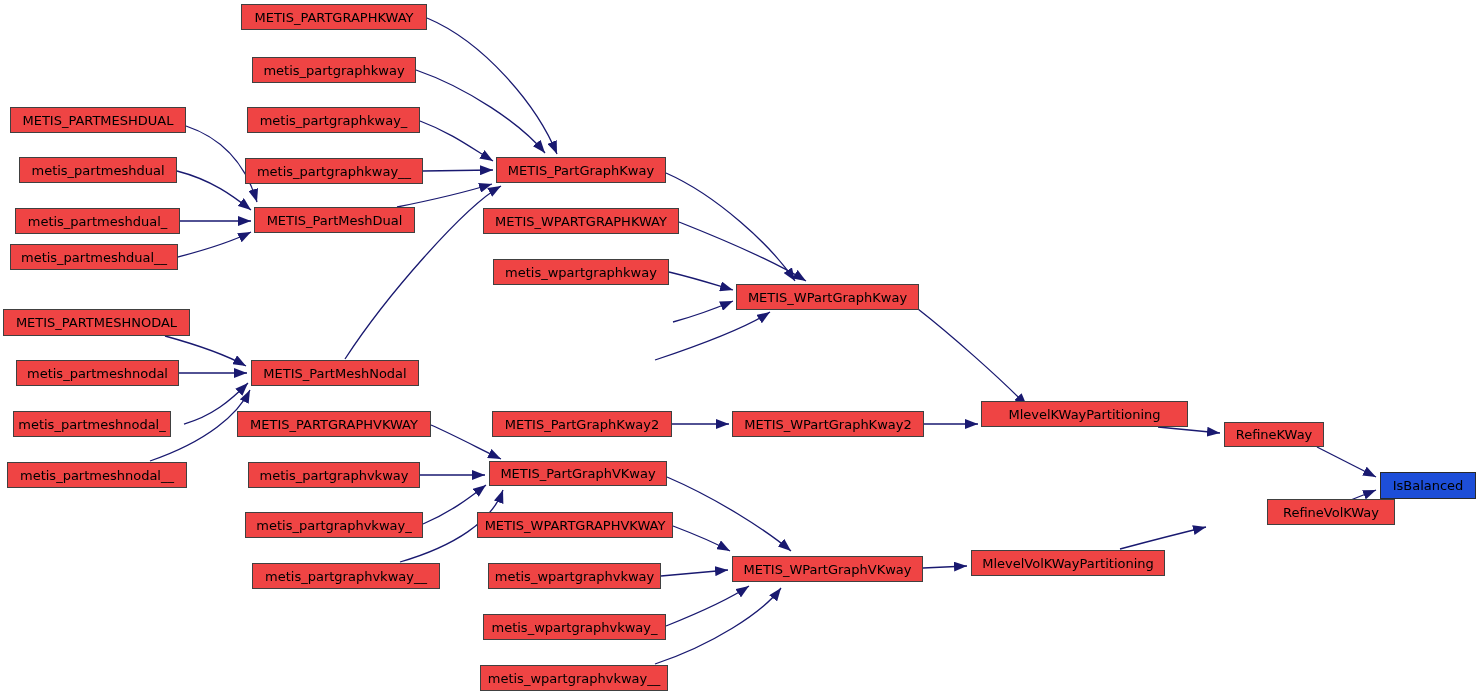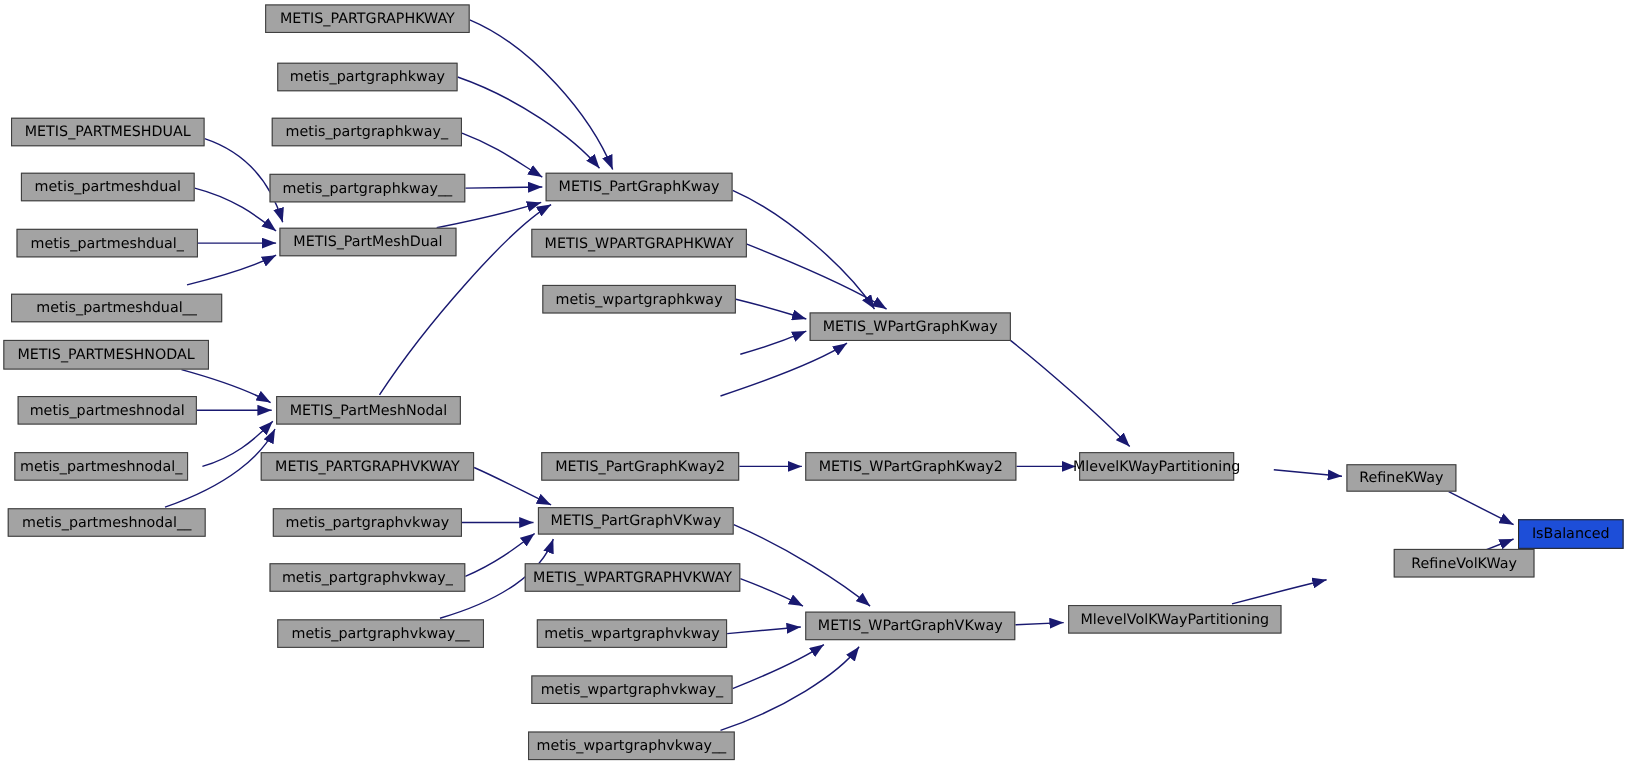--- a/index.html
+++ b/index.html
@@ -8,21 +8,21 @@
     width:1480px;height:696px;
     background:#ffffff;
     font-family:"DejaVu Sans","Liberation Sans",sans-serif;
   }
   .edges{position:absolute;left:0;top:0;width:1480px;height:696px;}
   .node{
     position:absolute;
     box-sizing:border-box;
     display:flex;align-items:center;justify-content:center;
     border:1.4px solid #404040;
-    background:#a3a3a3;
+    background:#ef4444;
     color:#000000;
     font-size:13px;
     line-height:1;
     white-space:nowrap;
     cursor:pointer;
   }
   .node.highlight{background:#1d4ed8;border-color:#2a2a2a;}
 </style>
 </head>
 <body>
@@ -69,21 +69,21 @@
     <path d="M661,576 L728,570" marker-end="url(#arrow)"></path>
     <path d="M666,626 C701,612 731,598 749,586" marker-end="url(#arrow)"></path>
     <path d="M655,664 C712,645 762,613 781,588" marker-end="url(#arrow)"></path>
     <path d="M923,568 L967,566" marker-end="url(#arrow)"></path>
     <path d="M1120,549 C1150,541 1177,534 1206,527" marker-end="url(#arrow)"></path>
   </svg>
 
   <div class="node" style="left:10px;top:107px;width:176px;height:26px">METIS_PARTMESHDUAL</div>
   <div class="node" style="left:19px;top:157px;width:158px;height:26px">metis_partmeshdual</div>
   <div class="node" style="left:15px;top:208px;width:165px;height:26px">metis_partmeshdual_</div>
-  <div class="node" style="left:10px;top:267px;width:192px;height:26px">metis_partmeshdual__</div>
+  <div class="node" style="left:10px;top:244px;width:168px;height:26px">metis_partmeshdual__</div>
   <div class="node" style="left:3px;top:309px;width:187px;height:27px">METIS_PARTMESHNODAL</div>
   <div class="node" style="left:16px;top:360px;width:163px;height:26px">metis_partmeshnodal</div>
   <div class="node" style="left:13px;top:411px;width:158px;height:26px">metis_partmeshnodal_</div>
   <div class="node" style="left:7px;top:462px;width:180px;height:26px">metis_partmeshnodal__</div>
 
   <div class="node" style="left:241px;top:4px;width:186px;height:26px">METIS_PARTGRAPHKWAY</div>
   <div class="node" style="left:252px;top:57px;width:164px;height:26px">metis_partgraphkway</div>
   <div class="node" style="left:247px;top:107px;width:173px;height:26px">metis_partgraphkway_</div>
   <div class="node" style="left:245px;top:158px;width:178px;height:26px">metis_partgraphkway__</div>
   <div class="node" style="left:254px;top:207px;width:161px;height:26px">METIS_PartMeshDual</div>
@@ -100,21 +100,21 @@
   <div class="node" style="left:489px;top:461px;width:178px;height:25px">METIS_PartGraphVKway</div>
   <div class="node" style="left:477px;top:512px;width:196px;height:26px">METIS_WPARTGRAPHVKWAY</div>
   <div class="node" style="left:488px;top:563px;width:173px;height:26px">metis_wpartgraphvkway</div>
   <div class="node" style="left:483px;top:614px;width:183px;height:26px">metis_wpartgraphvkway_</div>
   <div class="node" style="left:480px;top:665px;width:188px;height:26px">metis_wpartgraphvkway__</div>
 
   <div class="node" style="left:736px;top:284px;width:183px;height:26px">METIS_WPartGraphKway</div>
   <div class="node" style="left:732px;top:411px;width:192px;height:26px">METIS_WPartGraphKway2</div>
   <div class="node" style="left:732px;top:556px;width:191px;height:26px">METIS_WPartGraphVKway</div>
 
-  <div class="node" style="left:981px;top:411px;width:141px;height:26px">MlevelKWayPartitioning</div>
+  <div class="node" style="left:981px;top:401px;width:207px;height:26px">MlevelKWayPartitioning</div>
   <div class="node" style="left:971px;top:550px;width:194px;height:26px">MlevelVolKWayPartitioning</div>
 
   <div class="node" style="left:1224px;top:422px;width:100px;height:25px">RefineKWay</div>
   <div class="node" style="left:1267px;top:499px;width:128px;height:26px">RefineVolKWay</div>
 
   <div class="node highlight" style="left:1380px;top:472px;width:96px;height:27px">IsBalanced</div>
 
 </div>
 
 </body></html>

